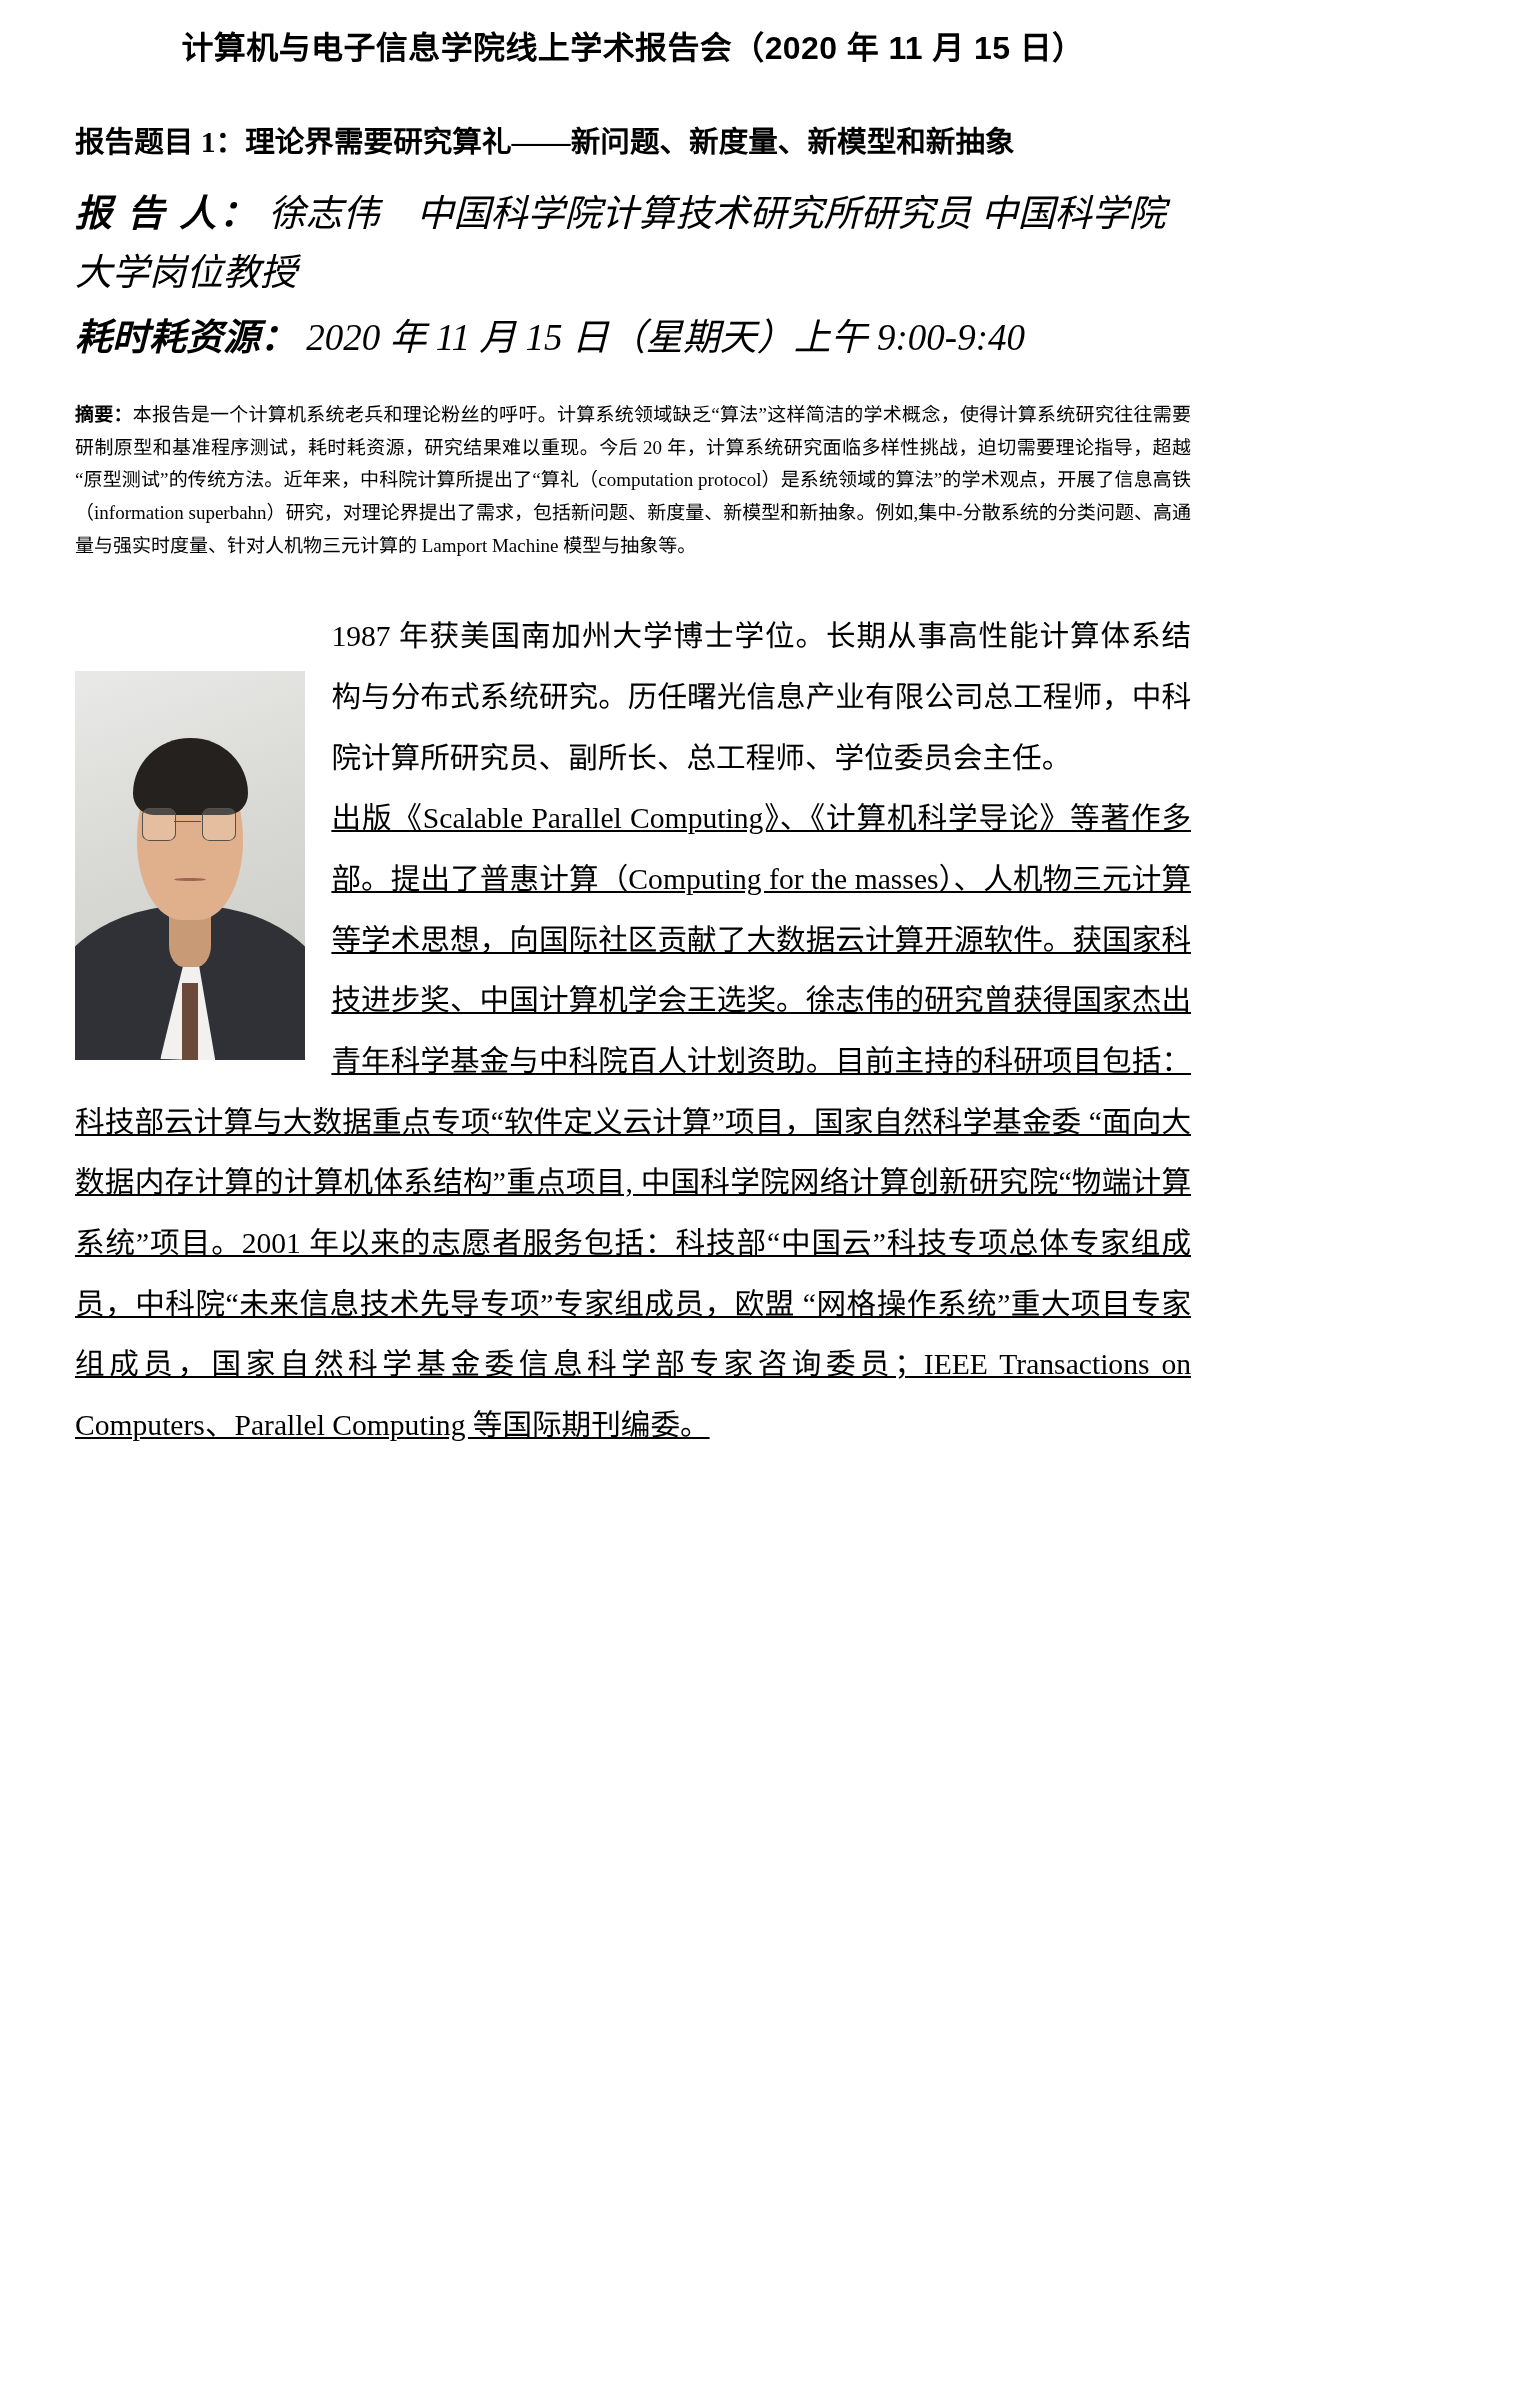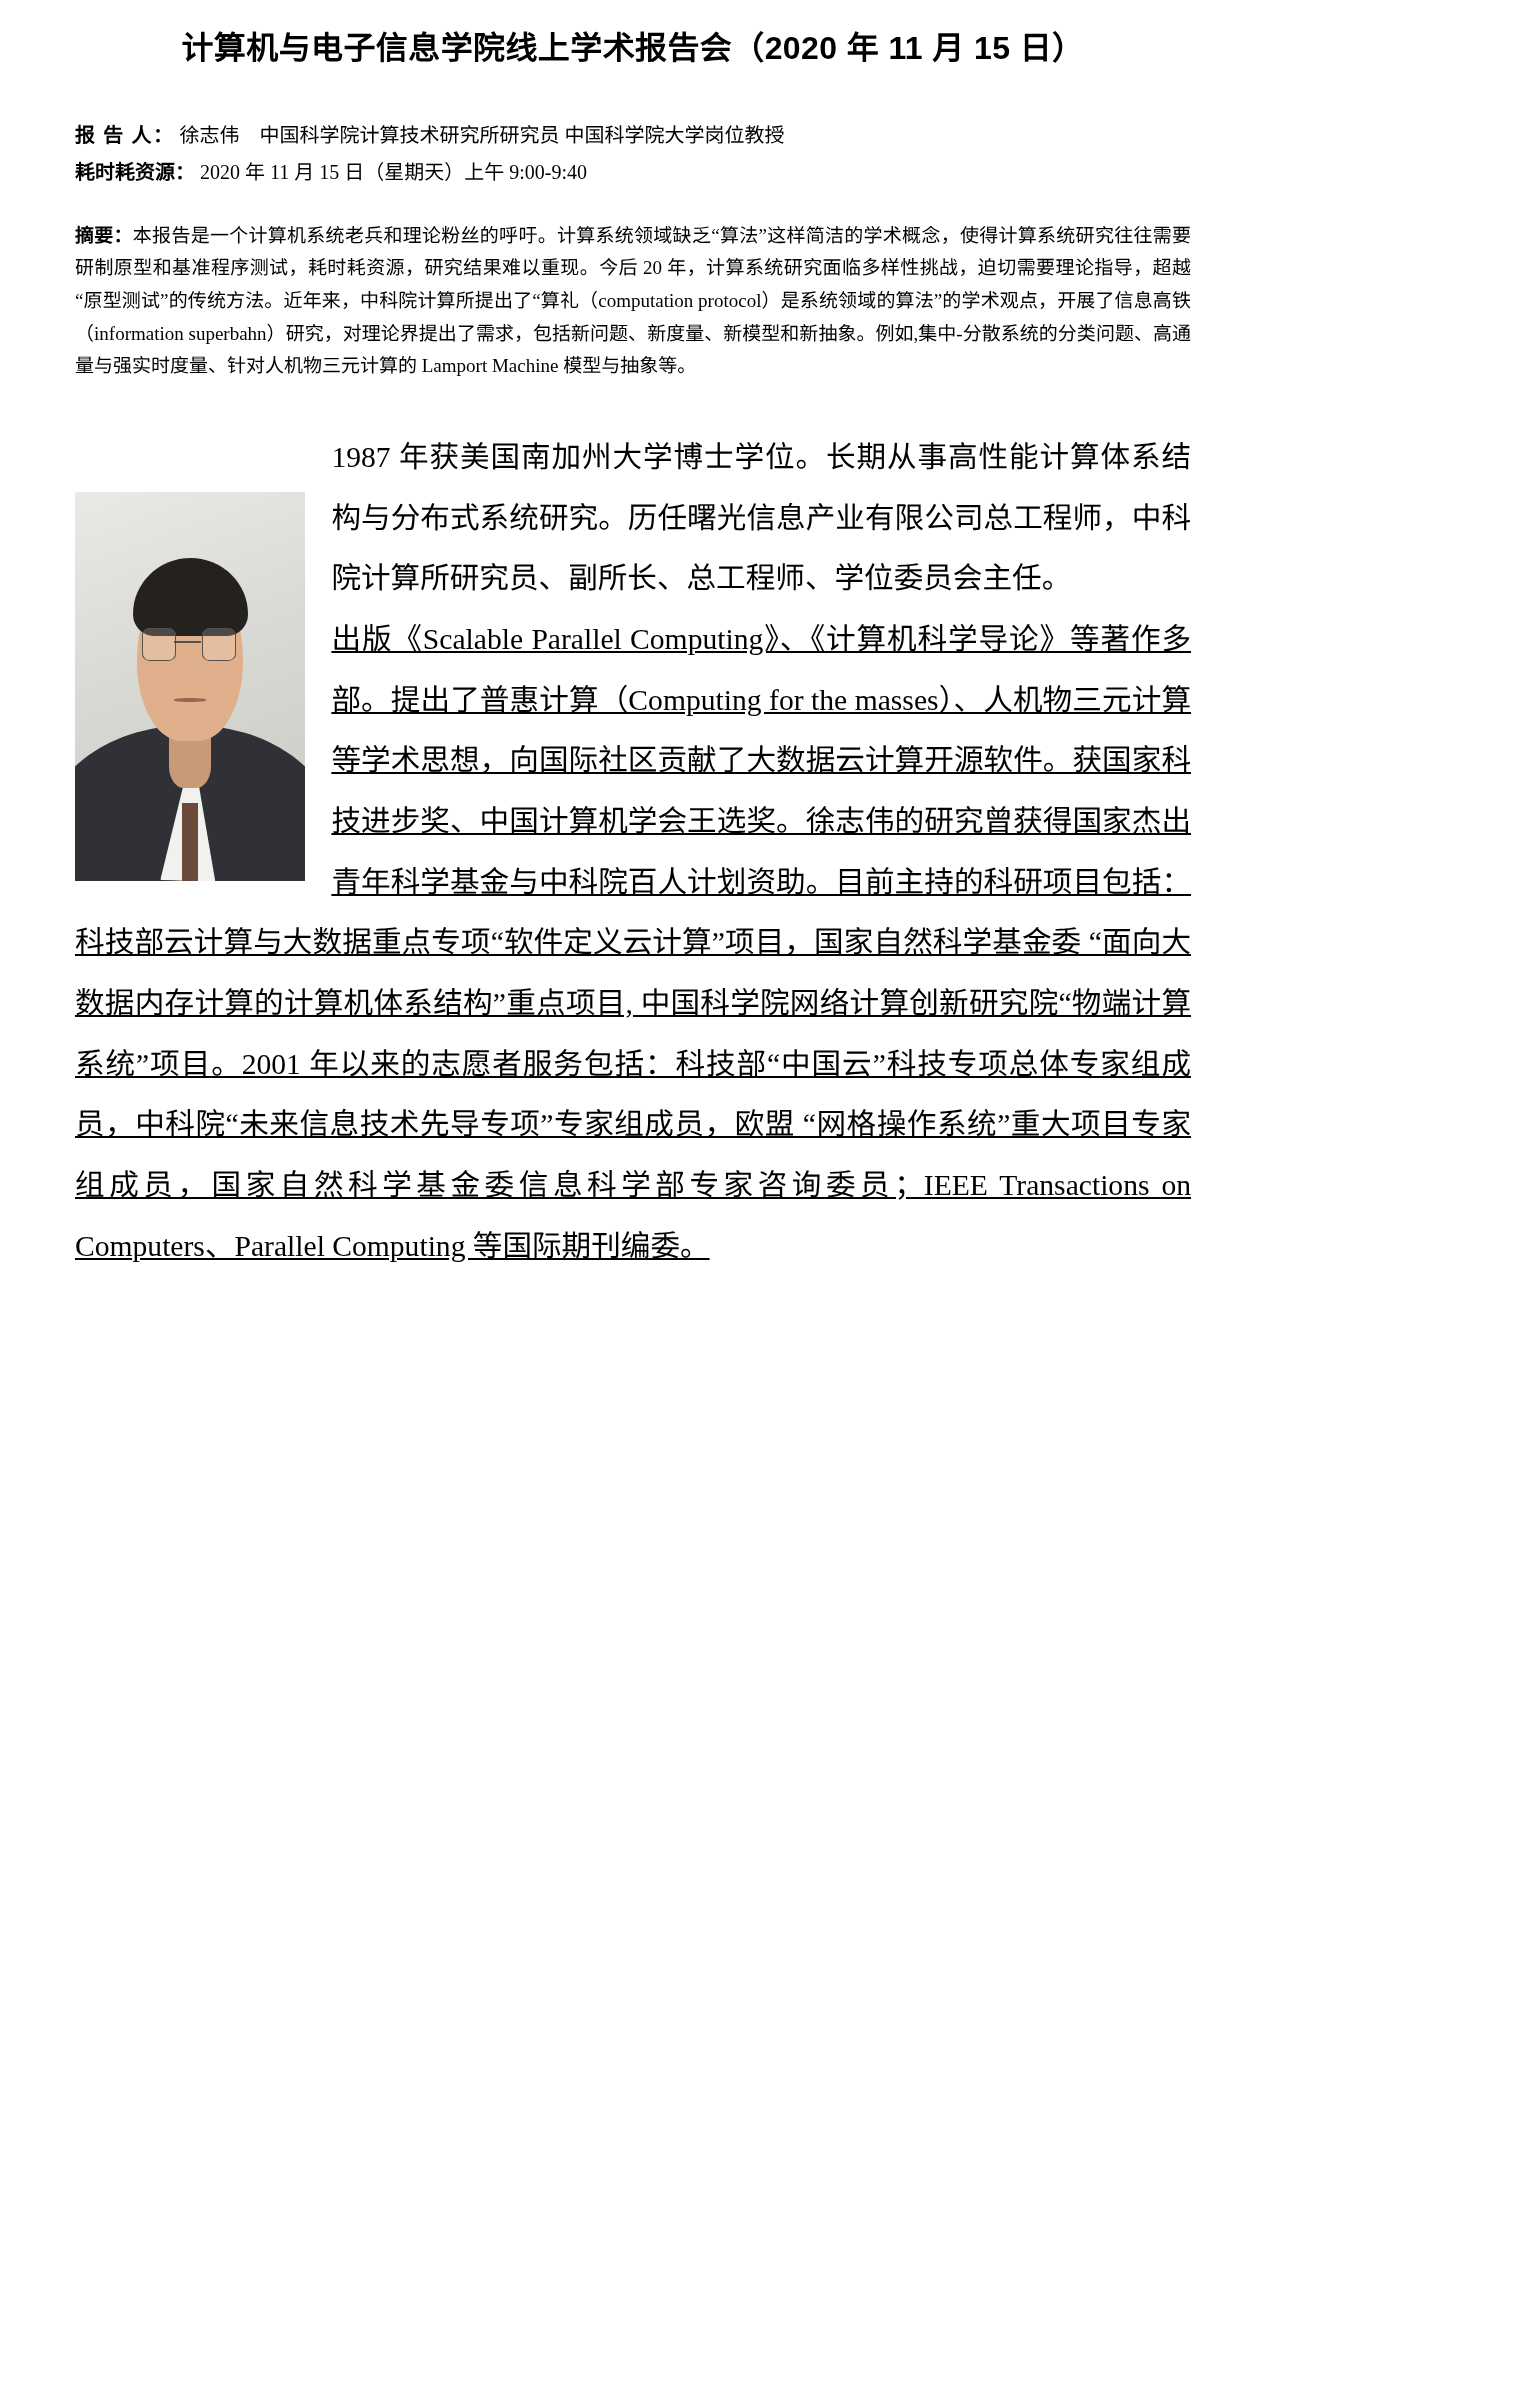--- a/index.html
+++ b/index.html
@@ -25,23 +25,24 @@
     font-weight: bold;
     font-size: 32px;
     letter-spacing: 0.4px;
     margin: 0 0 48px 0;
     line-height: 1.4;
   }
   .meta-block {
     margin: 0 0 14px 0;
   }
   .line {
-    font-size: 20px;
+    font-size: 37px;
     line-height: 1.62;
     margin: 0 0 4.7px 0;
+    font-style: italic;
   }
   .line.bold-lead b,
   .bold {
     font-weight: bold;
   }
   .topic-line {
     font-size: 29.6px;
     font-weight: bold;
     line-height: 1.6;
     margin: 0 0 17px 0;
@@ -177,20 +178,21 @@
 </style>
 </head>
 <body>
 
 <div class="page">
 
   <h1 class="doc-title">计算机与电子信息学院线上学术报告会（2020 年 11 月 15 日）</h1>
 
   <div class="meta-block">
 
+    <p class="topic-line">报告题目 1：理论界需要研究算礼——新问题、新度量、新模型和新抽象</p>
 
     <p class="line">
       <span class="spaced-label">报 告 人：</span>
       <span>徐志伟　中国科学院计算技术研究所研究员 中国科学院大学岗位教授</span>
     </p>
 
     <p class="line">
       <span class="bold">耗时耗资源：</span>
       <span>2020 年 11 月 15 日（星期天）上午 9:00-9:40</span>
     </p>

